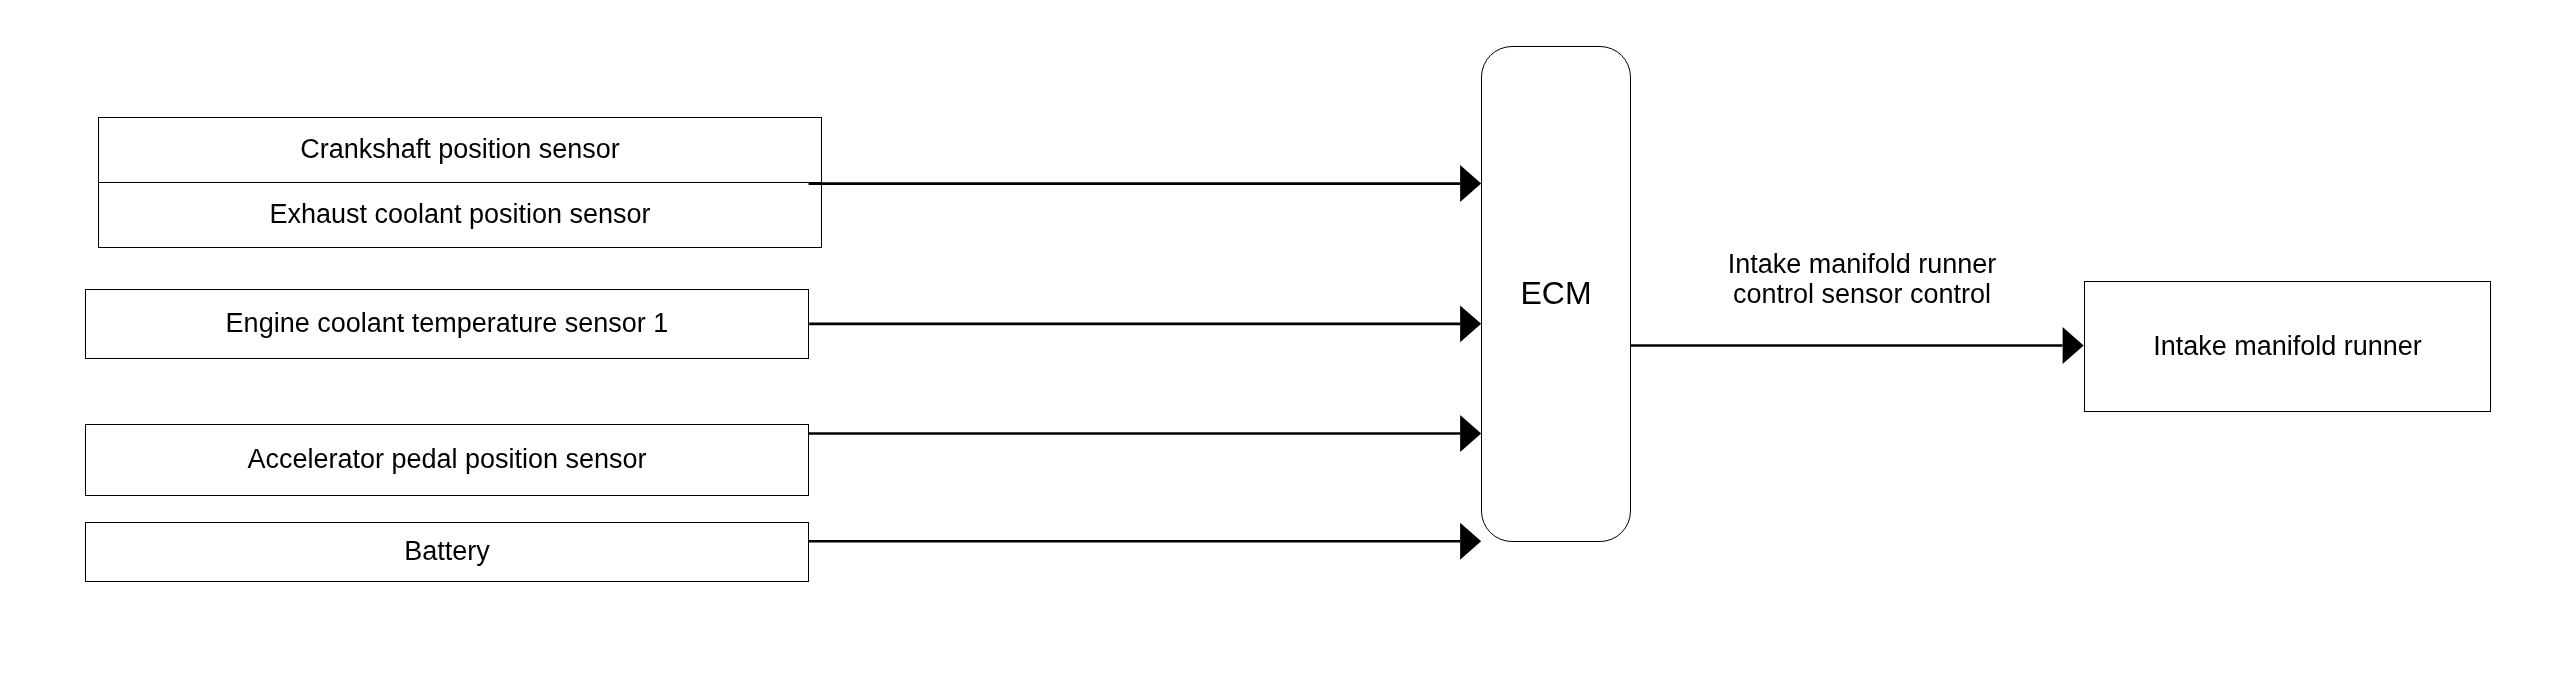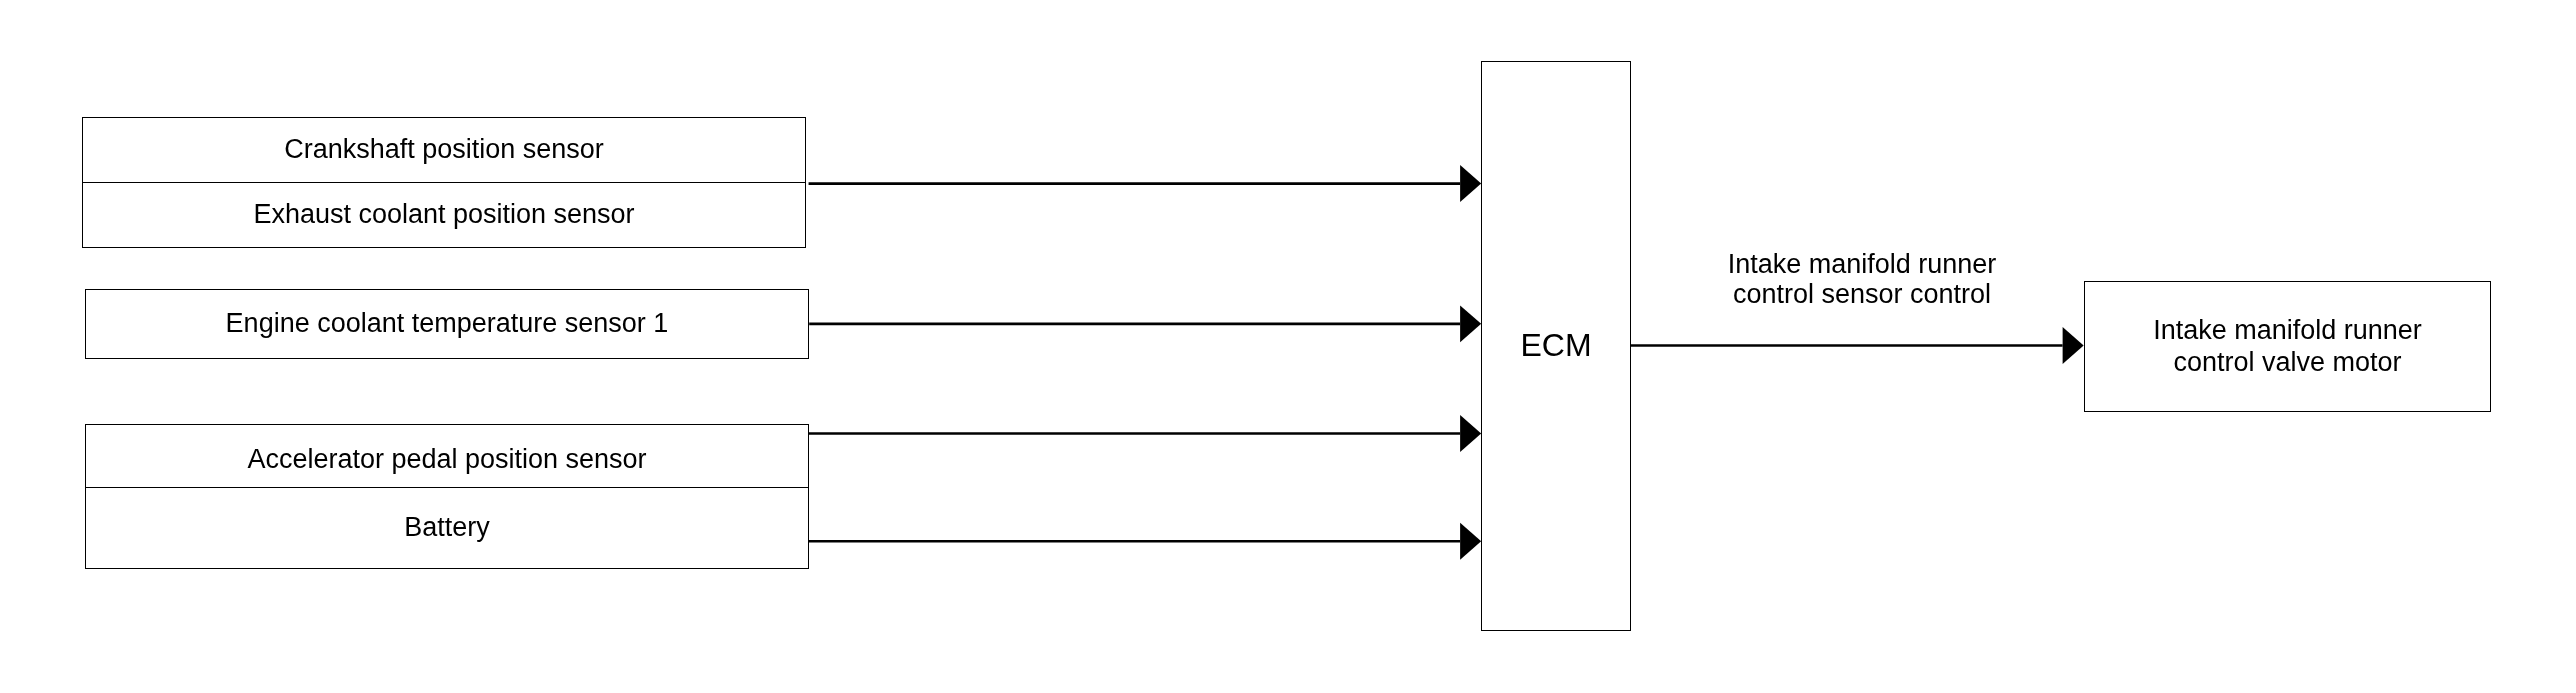--- a/index.html
+++ b/index.html
@@ -74,49 +74,48 @@
     color: #000000;
     text-align: center;
     white-space: nowrap;
   }
 </style>
 </head>
 <body>
 
 <div id="diagram-root">
 
-  <div class="node-box" id="box-crankshaft-exhaust" style="left:82px; top:117px; width:724px; height:131px;align-items:flex-end;">
+  <div class="node-box" id="box-crankshaft-exhaust" style="left:98px; top:117px; width:724px; height:131px;align-items:flex-end;">
     <div class="stack-cell" style="height:64px;">
       <span class="node-label">Crankshaft position sensor</span>
     </div>
     <div class="stack-divider"></div>
     <div class="stack-cell" style="height:63px;">
       <span class="node-label">Exhaust coolant position sensor</span>
     </div>
   </div>
 
   <div class="node-box" id="box-coolant" style="left:85px; top:289px; width:724px; height:70px;justify-content:center;">
     <span class="node-label">Engine coolant temperature sensor 1</span>
   </div>
 
   <div class="node-box" id="box-accelerator" style="left:85px; top:397px; width:724px; height:72px;margin-top:27px;">
     <span class="node-label">Accelerator pedal position sensor</span>
   </div>
 
-  <div class="node-box" id="box-battery" style="left:85px; top:487px; width:724px; height:82px;">
+  <div class="node-box" id="box-battery" style="left:85px; top:522px; width:724px; height:60px;">
     <span class="node-label">Battery</span>
   </div>
 
-  <div class="node-box" id="box-ecm" style="left:1481px; top:61px; width:150px; height:570px;">
+  <div class="node-box" id="box-ecm" style="left:1481px; top:46px; width:150px; height:496px;border-radius:31px;">
     <span class="node-label">ECM</span>
   </div>
 
   <div class="node-box" id="box-actuator" style="left:2084px; top:281px; width:407px; height:131px;">
     <span class="node-label wrap">Intake manifold runner</span>
-    <span class="node-label wrap">control valve motor</span>
   </div>
 
   <svg class="wires" viewBox="0 0 4040 1087">
 
     <g>
       <line x1="1268" y1="288" x2="2290" y2="288" stroke="#000000" stroke-width="4"></line>
       <polygon points="2290,259 2323,288 2290,317" fill="#000000"></polygon>
     </g>
 
     <g>

